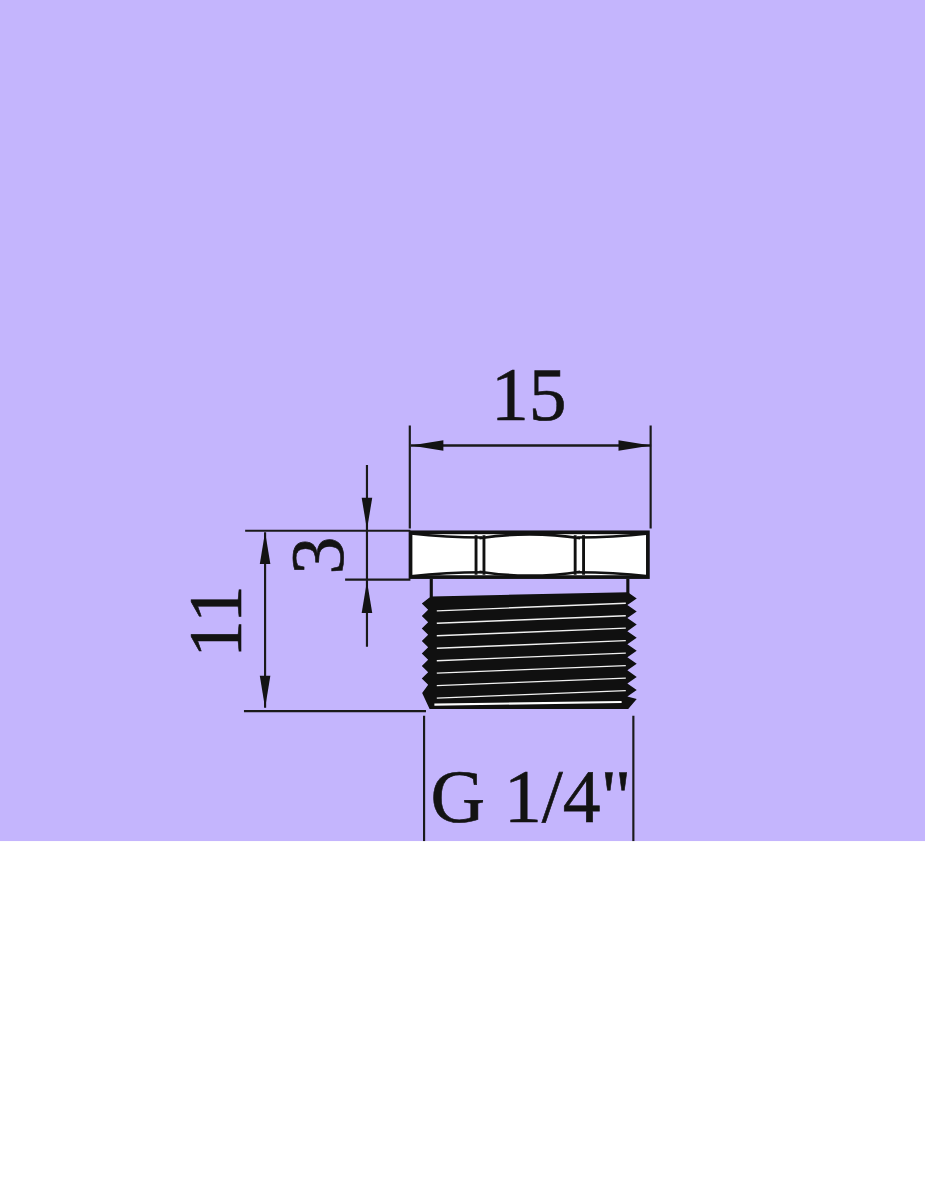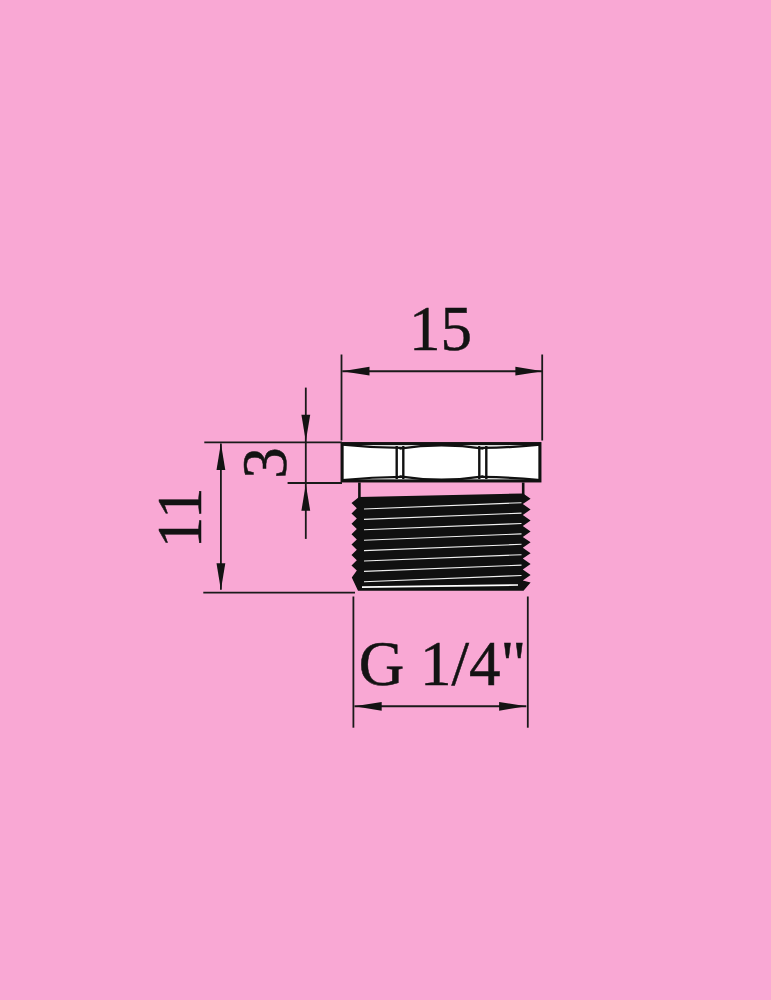--- a/index.html
+++ b/index.html
@@ -1,16 +1,16 @@
 <!DOCTYPE html>
 <html><head>
 <meta charset="utf-8">
 <style>
   html,body{margin:0;padding:0;background:#ffffff;}
-  #page{position:relative;width:771px;height:1000px;background:#f9a8d4;overflow:hidden;}
+  #page{position:relative;width:771px;height:701px;background:#c4b5fd;overflow:hidden;}
   svg{display:block;filter:blur(0.42px);}
   text{font-family:"Liberation Serif", serif;fill:#131313;stroke:#131313;stroke-width:0.5px;}
 </style>
 </head>
 <body>
 <div id="page">
 <svg width="771" height="1000" viewBox="0 0 771 1000">
 
   <text x="440.6" y="350" font-size="63" text-anchor="middle">15</text>
 

